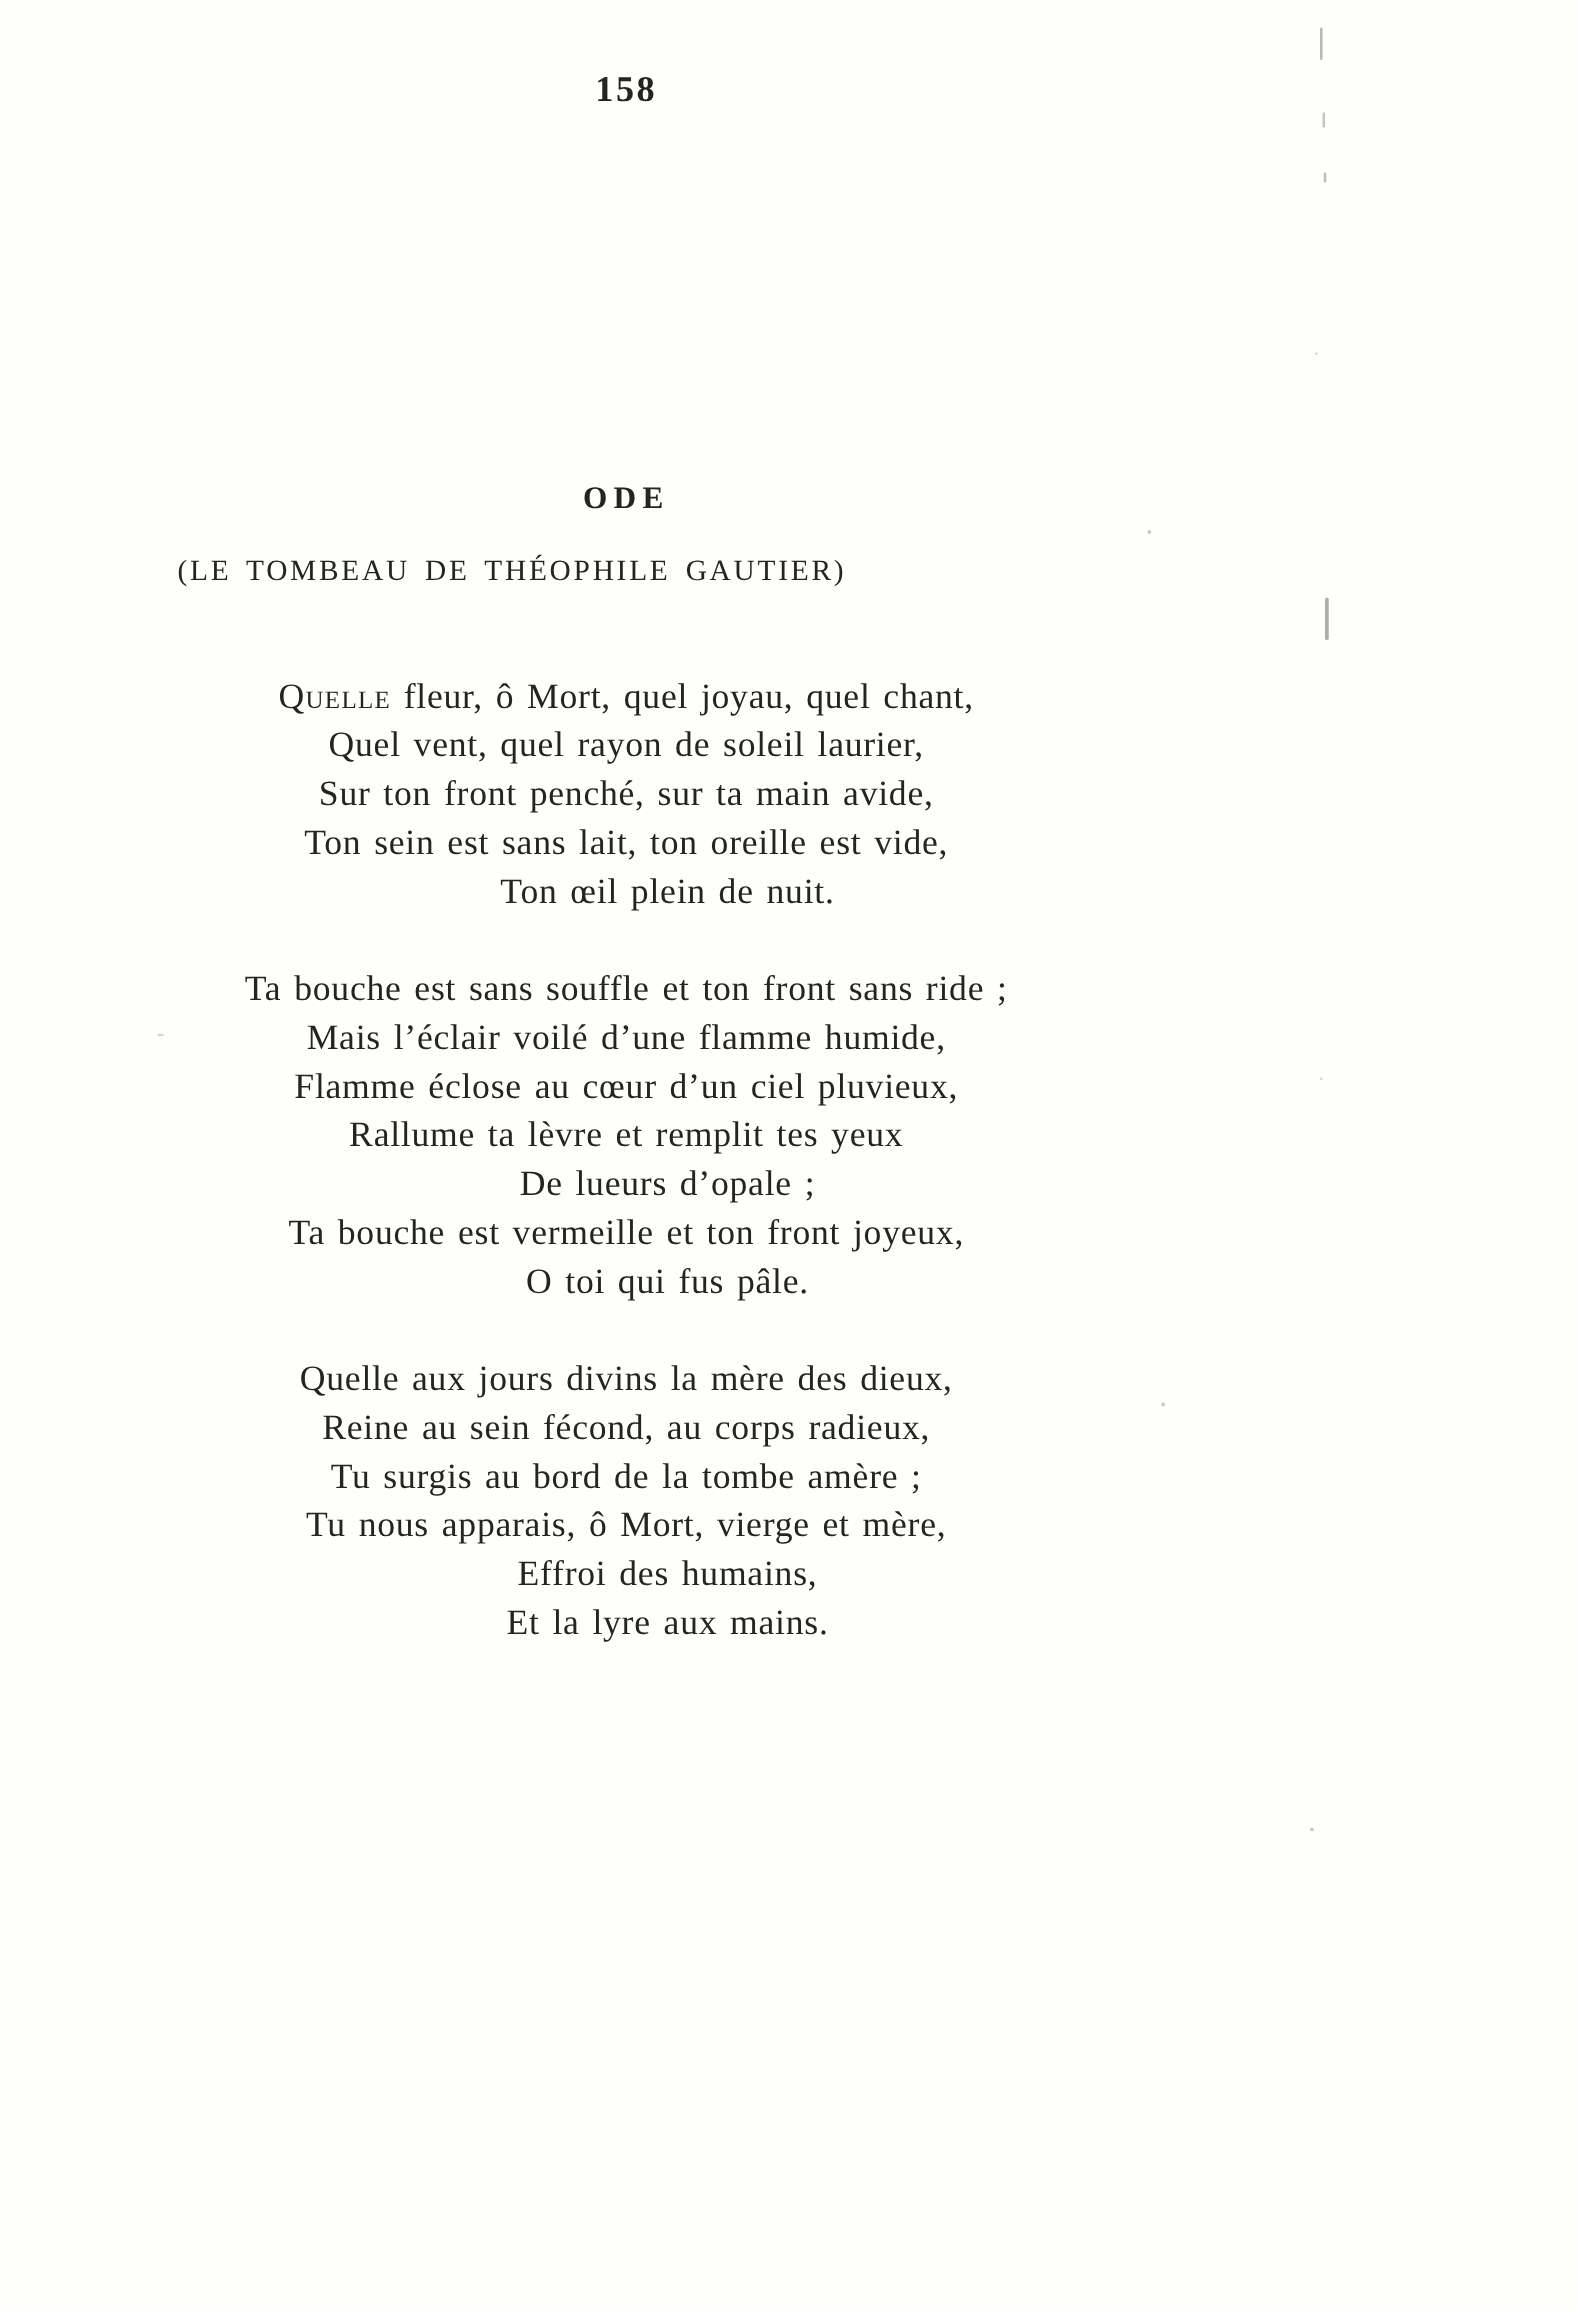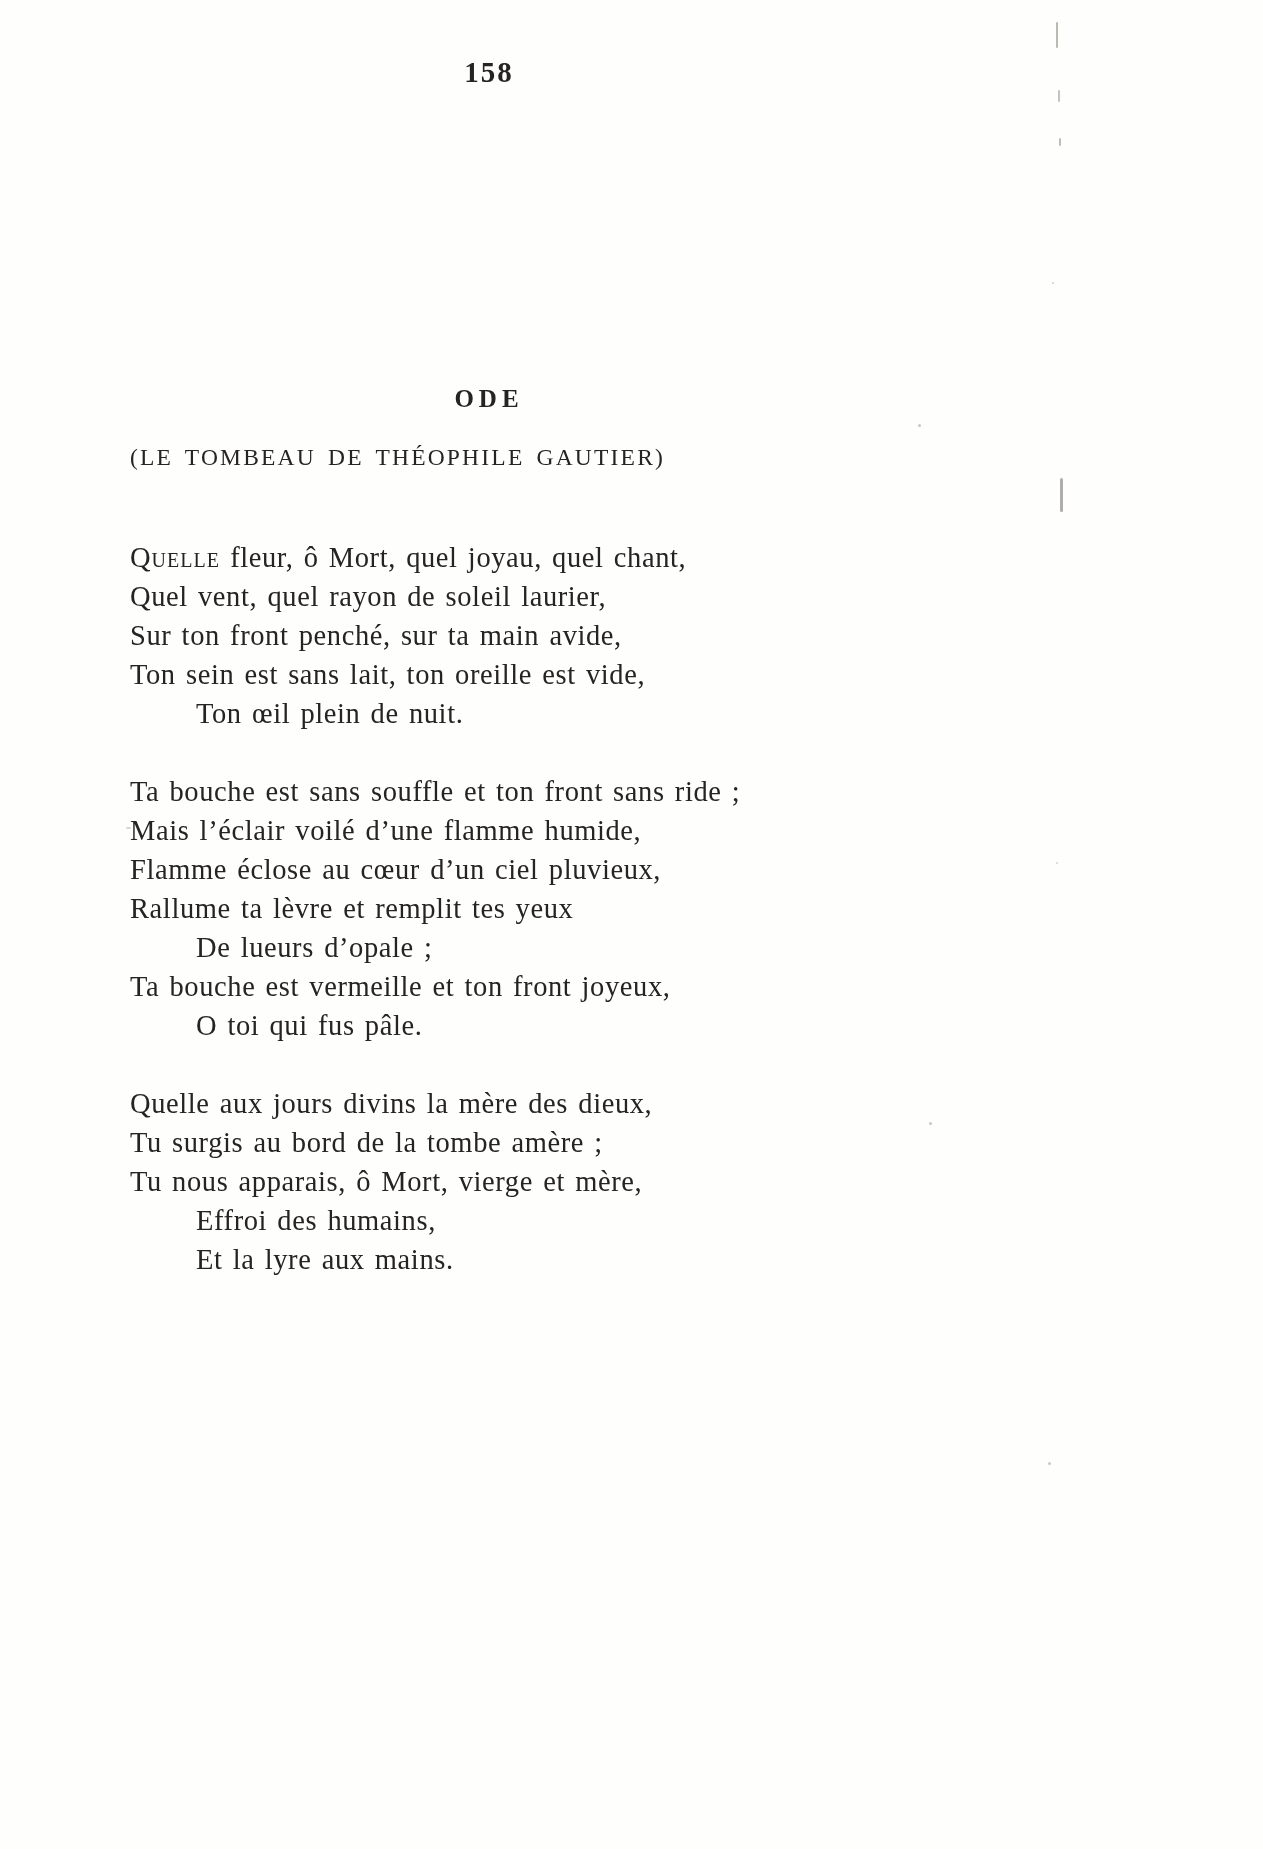--- a/index.html
+++ b/index.html
@@ -12,21 +12,21 @@
     width: 1263px;
     height: 1849px;
     background: #fefefdff;
     background-color: #fefefd;
     font-family: "Liberation Serif", "DejaVu Serif", serif;
     color: #262420;
     overflow: hidden;
   }
   .content {
     position: absolute;
-    left: 130px;
+    left: 142px;
     top: 0;
     width: 718px;
   }
   .page-number {
     margin-top: 56px;
     text-align: center;
     font-size: 29px;
     font-weight: 700;
     letter-spacing: 2px;
   }
@@ -45,21 +45,21 @@
     word-spacing: 4px;
   }
   .poem {
     font-size: 28.5px;
     line-height: 39px;
     letter-spacing: 0.6px;
     word-spacing: 2.5px;
   }
   .stanza { margin-top: 39px; }
   .stanza.first { margin-top: 67px; }
-  .line { min-height: 39px; }
+  .line { min-height: 39px; text-align: center; }
   .line.indent { padding-left: 66px; }
   .lead-sc { font-variant: small-caps; letter-spacing: 1px; }
 
   
   .artifact {
     position: absolute;
     background: #98928a;
     border-radius: 2px;
   }
   .a1 { left: 1056px; top: 22px;  width: 2px; height: 26px; opacity: .65; }
@@ -100,20 +100,21 @@
         <div class="line">Mais l’éclair voilé d’une flamme humide,</div>
         <div class="line">Flamme éclose au cœur d’un ciel pluvieux,</div>
         <div class="line">Rallume ta lèvre et remplit tes yeux</div>
         <div class="line indent">De lueurs d’opale ;</div>
         <div class="line">Ta bouche est vermeille et ton front joyeux,</div>
         <div class="line indent">O toi qui fus pâle.</div>
       </div>
 
       <div class="stanza">
         <div class="line">Quelle aux jours divins la mère des dieux,</div>
+        <div class="line">Reine au sein fécond, au corps radieux,</div>
         <div class="line">Tu surgis au bord de la tombe amère ;</div>
         <div class="line">Tu nous apparais, ô Mort, vierge et mère,</div>
         <div class="line indent">Effroi des humains,</div>
         <div class="line indent">Et la lyre aux mains.</div>
       </div>
 
     </div>
   </div>
 
   <div class="artifact a1"></div>

